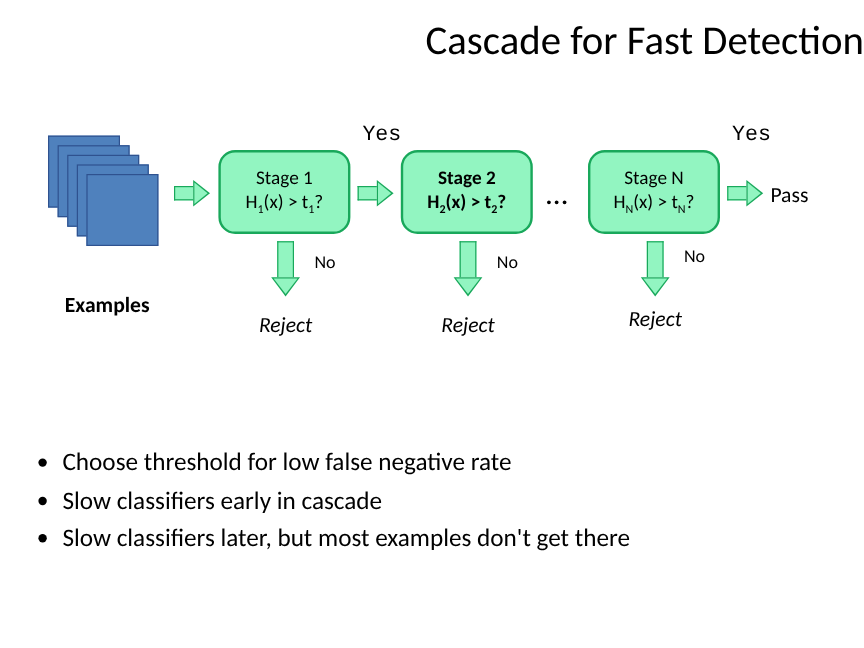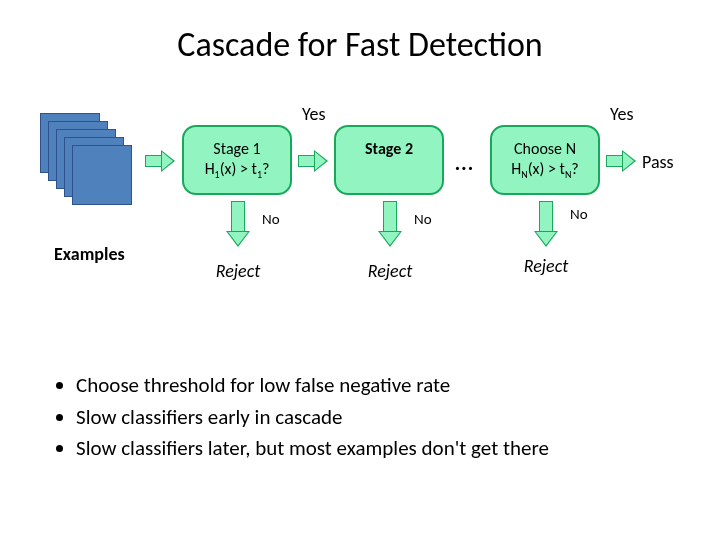--- a/index.html
+++ b/index.html
@@ -5,23 +5,23 @@
   * { box-sizing: border-box; margin: 0; padding: 0; }
   body {
     width: 720px; height: 540px;
     background: #fff;
     font-family: Calibri, Arial, sans-serif;
     color: #000;
     position: relative;
     overflow: hidden;
   }
   .title {
-    width: 100%; text-align: center;
+    width: 100%; text-align: right;
     font-size: 34px; font-weight: 400;
-    padding-top: 24px;
+    padding-top: 14px;
   }
   .diagram {
     position: absolute;
     left: 0; top: 95px;
     width: 720px; height: 250px;
   }
   .stack {
     position: absolute;
     left: 40px; top: 18px;
     width: 98px; height: 88px;
@@ -39,21 +39,21 @@
     width: 110px; height: 70px;
     background: #92f5c1;
     border: 2px solid #19a85b;
     border-radius: 14px;
     text-align: center;
     font-size: 16px;
     padding-top: 12px;
     line-height: 1.25;
   }
   .stage-box sub { font-size: 10px; vertical-align: sub; }
-  .yes-label { font-size: 18px; }
+  .yes-label { font-size: 18px; font-family: Liberation Mono, monospace; }
   .no-label { font-size: 15px; }
   .reject-label { font-size: 18px; text-align: center; width: 80px; font-style: italic; }
   .ellipsis { font-size: 26px; letter-spacing: 2px; }
   .pass-label { font-size: 18px; }
   .h-arrow {
     position: absolute;
     width: 30px; height: 22px;
   }
   .h-arrow .shaft {
     position: absolute;
@@ -108,21 +108,21 @@
     border-left: 10px solid transparent;
     border-right: 10px solid transparent;
     border-top: 13px solid #92f5c1;
   }
   .bullets {
     position: absolute;
     left: 52px; top: 370px;
     font-size: 21px;
     line-height: 1.5;
   }
-  .bullets li { list-style: disc; margin-left: 24px; }
+  .bullets li { list-style: disc; }
 </style>
 </head>
 <body>
 
 <div class="title">Cascade for Fast Detection</div>
 
 <div class="diagram">
 
   <div class="stack">
     <div class="card" style="left:0;top:0"></div>
@@ -151,32 +151,35 @@
   </div>
   <div class="v-arrow" style="left:226px;top:106px;">
     <div class="shaft"></div>
       <div class="head"></div>
   </div>
   <div class="lbl no-label" style="left:262px;top:115px;">No</div>
   <div class="lbl reject-label" style="left:198px;top:165px;">Reject</div>
 
   <div class="stage-box" style="left:334px;top:30px;font-weight:bold;">
     <div>Stage 2</div>
+    <div>
+      <span>H</span><sub>2</sub><span>(x) &gt; t</span><sub>2</sub><span>?</span>
+    </div>
   </div>
   <div class="v-arrow" style="left:378px;top:106px;">
     <div class="shaft"></div>
       <div class="head"></div>
   </div>
   <div class="lbl no-label" style="left:414px;top:115px;">No</div>
   <div class="lbl reject-label" style="left:350px;top:165px;">Reject</div>
 
   <div class="lbl ellipsis" style="left:455px;top:50px;">…</div>
 
   <div class="stage-box" style="left:490px;top:30px;">
-    <div>Choose N</div>
+    <div>Stage N</div>
     <div>
       <span>H</span><sub>N</sub><span>(x) &gt; t</span><sub>N</sub><span>?</span>
     </div>
   </div>
   <div class="lbl yes-label" style="left:610px;top:8px;">Yes</div>
   <div class="h-arrow" style="left:606px;top:55px;">
     <div class="shaft"></div>
       <div class="head"></div>
   </div>
   <div class="lbl pass-label" style="left:642px;top:56px;">Pass</div>

